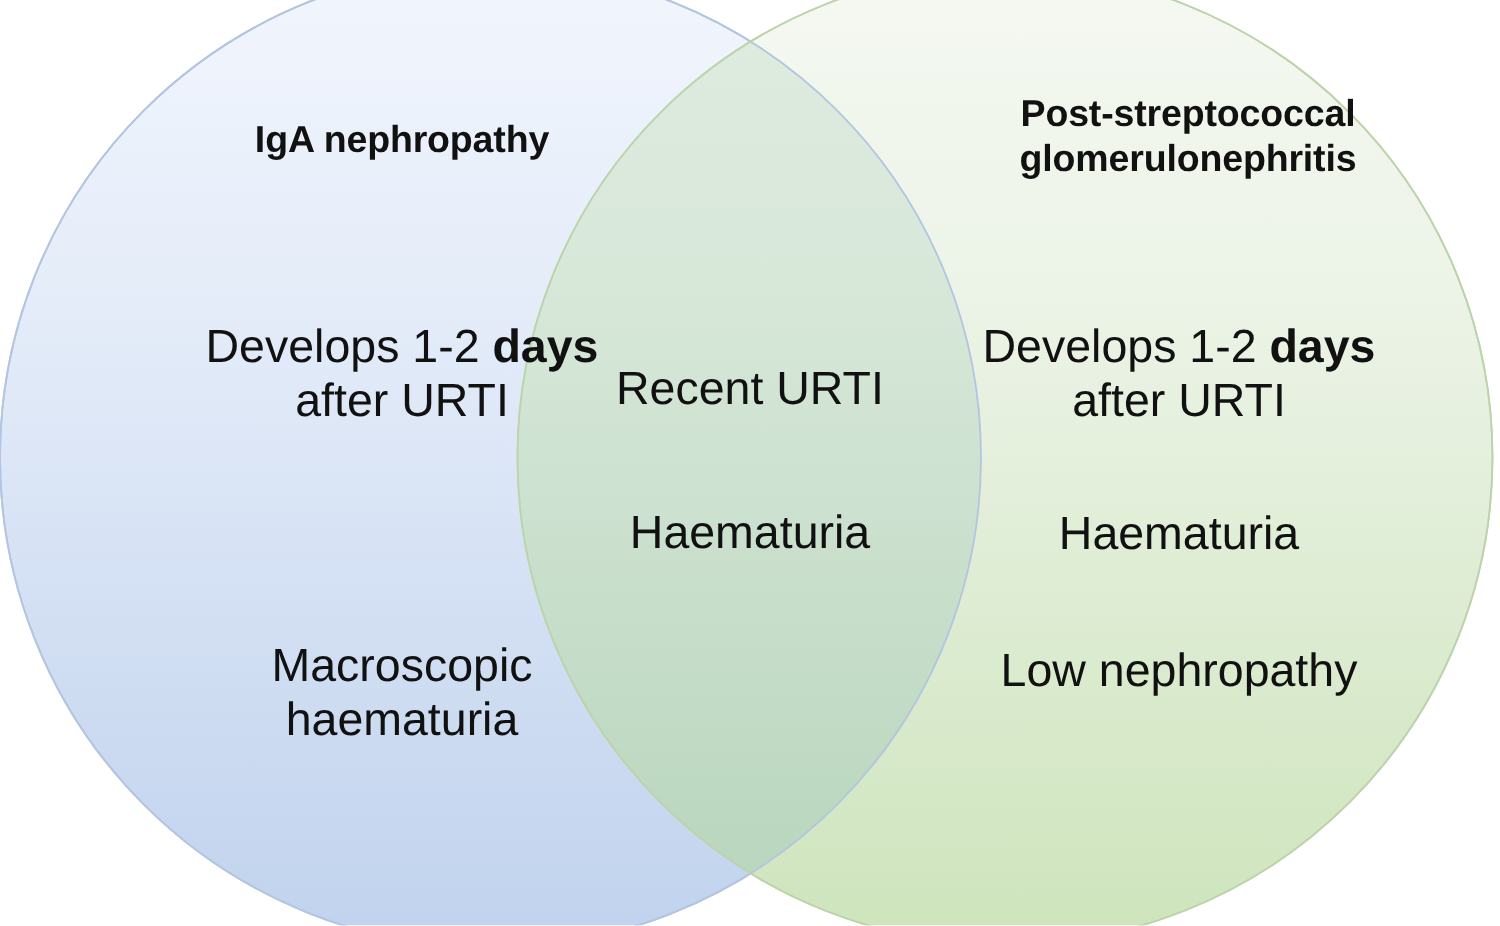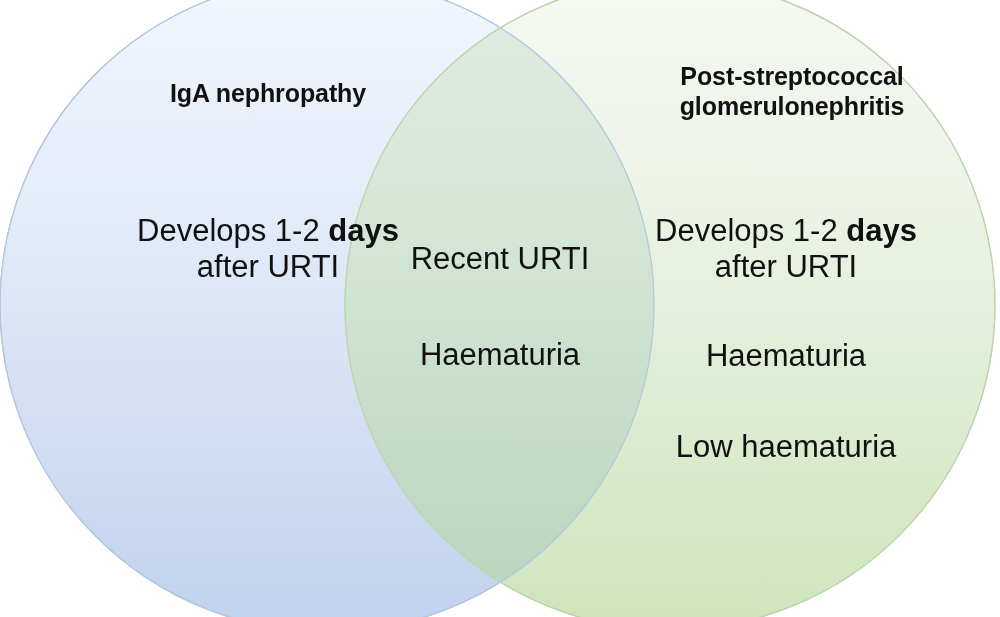--- a/index.html
+++ b/index.html
@@ -121,20 +121,24 @@
   <div class="text-layer">
 
     <div class="label circle-title" id="left-title">IgA nephropathy</div>
 
     <div class="label item" id="left-item-0">
       <span>Develops 1-2 </span><b>days</b><span>
 after URTI</span>
     </div>
 
 
+    <div class="label item" id="left-item-2">
+      <span>Macroscopic
+haematuria</span><b></b><span></span>
+    </div>
 
     <div class="label item" id="mid-item-0">
       <span>Recent URTI</span><b></b><span></span>
     </div>
 
     <div class="label item" id="mid-item-1">
       <span>Haematuria</span><b></b><span></span>
     </div>
 
     <div class="label circle-title" id="right-title">Post-streptococcal
@@ -143,17 +147,17 @@
     <div class="label item" id="right-item-0">
       <span>Develops 1-2 </span><b>days</b><span>
 after URTI</span>
     </div>
 
     <div class="label item" id="right-item-1">
       <span>Haematuria</span><b></b><span></span>
     </div>
 
     <div class="label item" id="right-item-2">
-      <span>Low haematuria</span><b></b><span></span>
+      <span>Low nephropathy</span><b></b><span></span>
     </div>
 
   </div>
 </div>
 
 </body></html>

